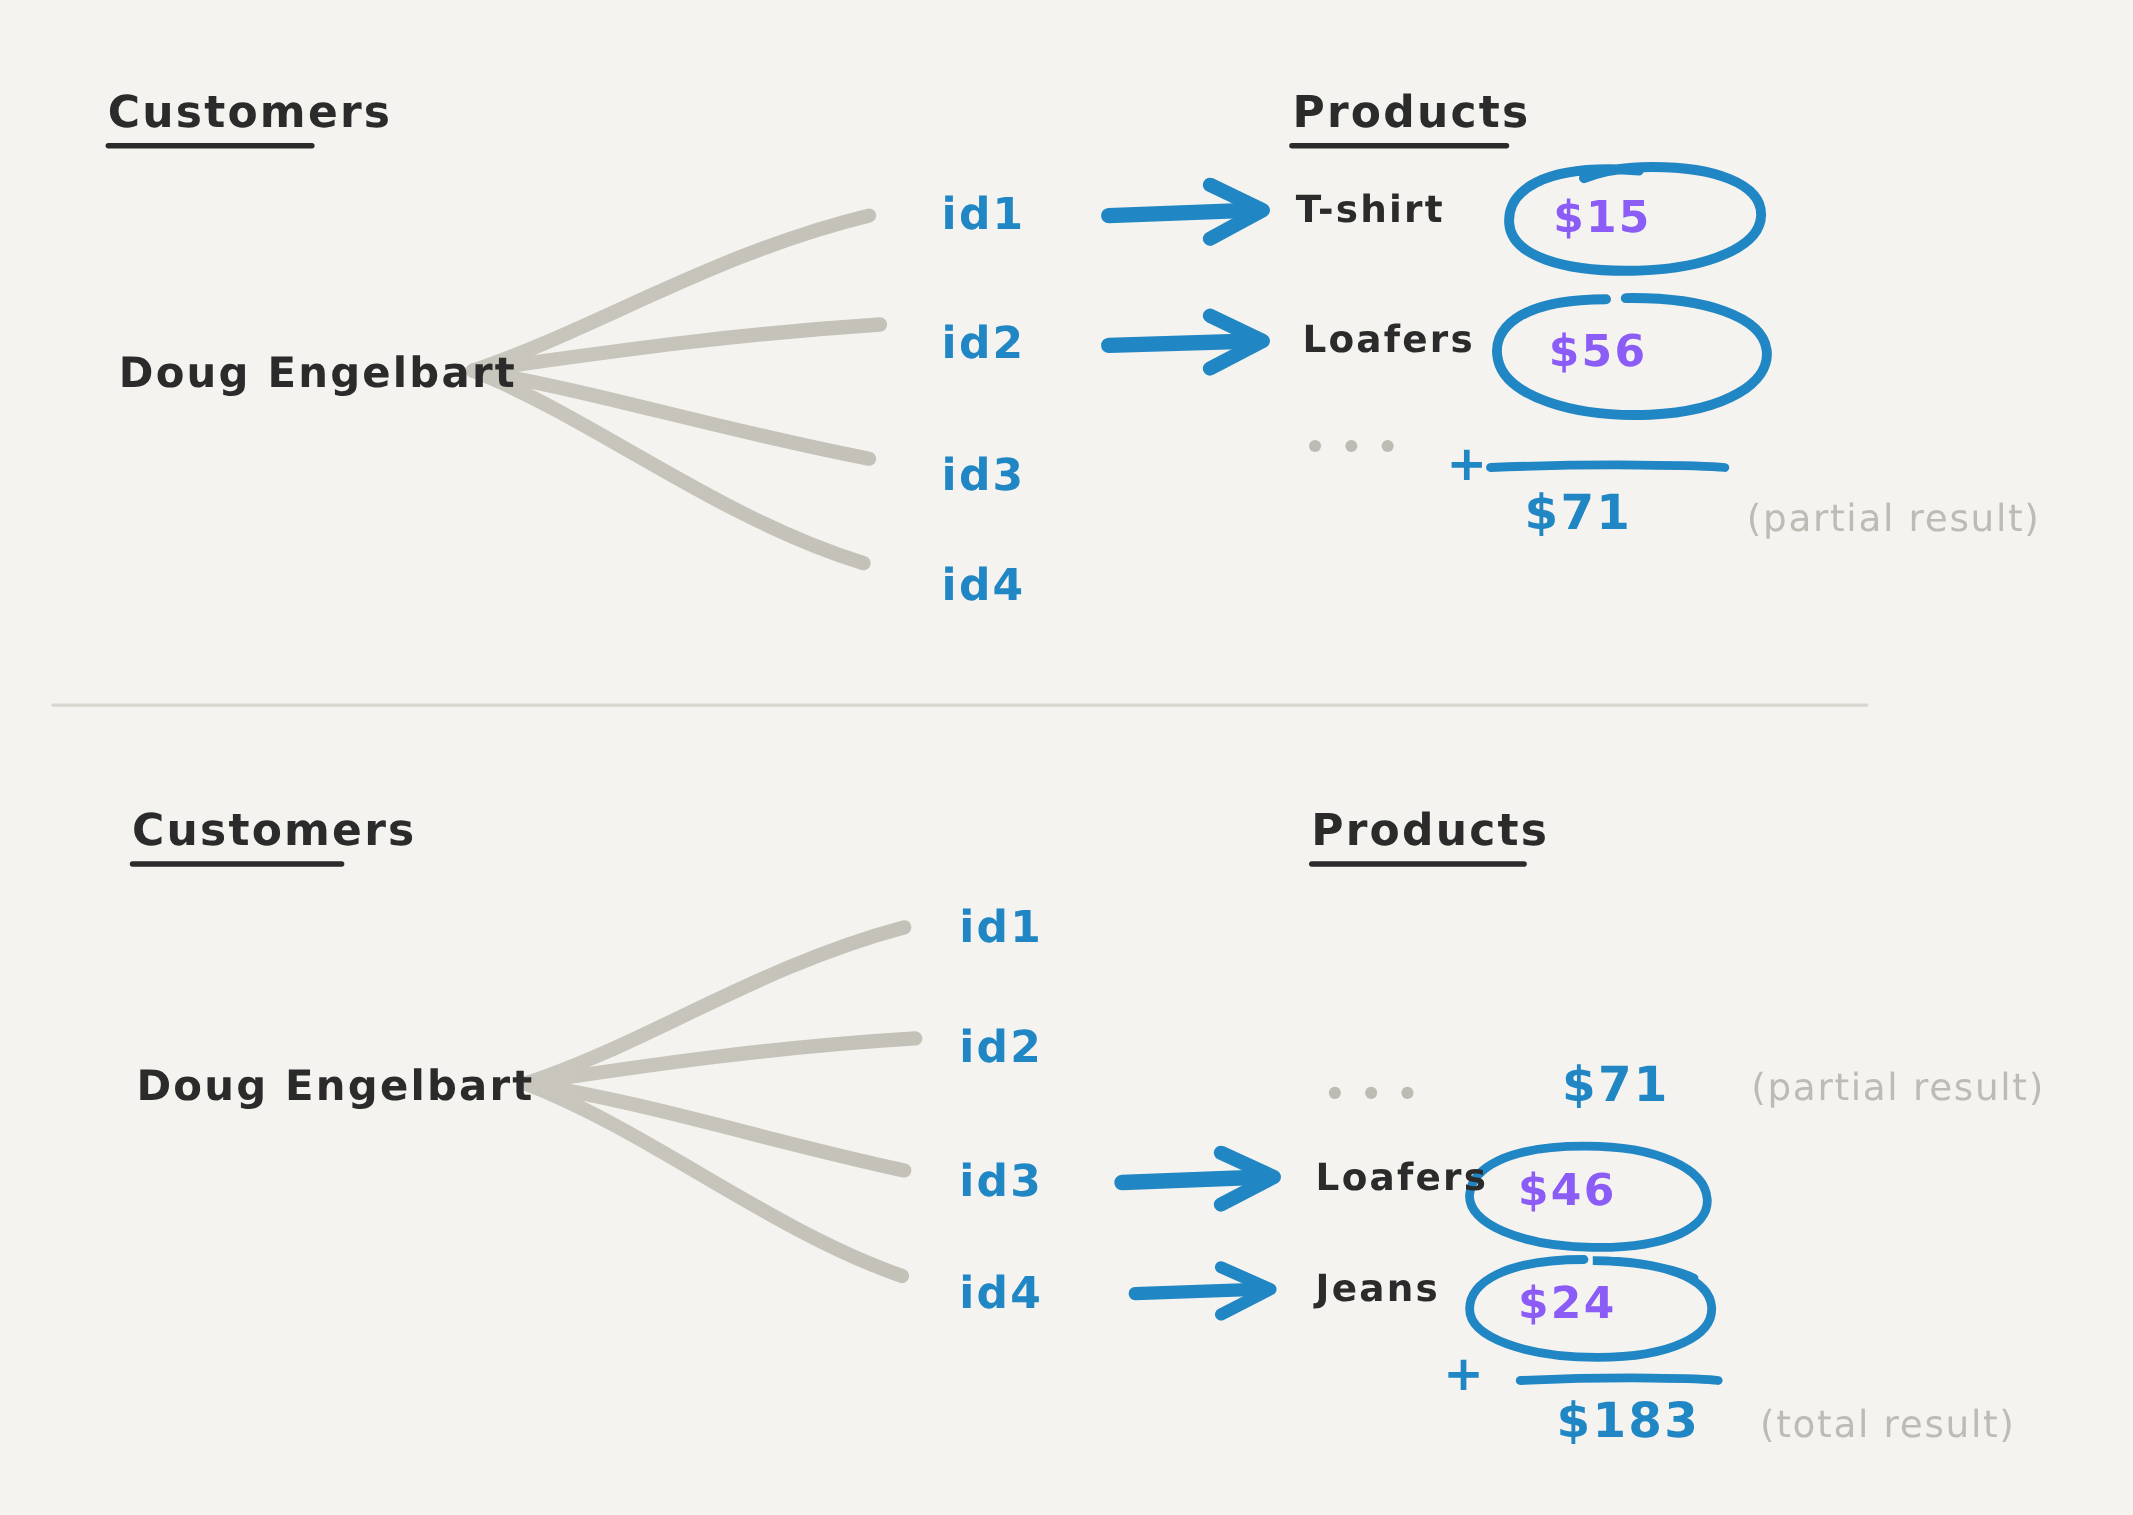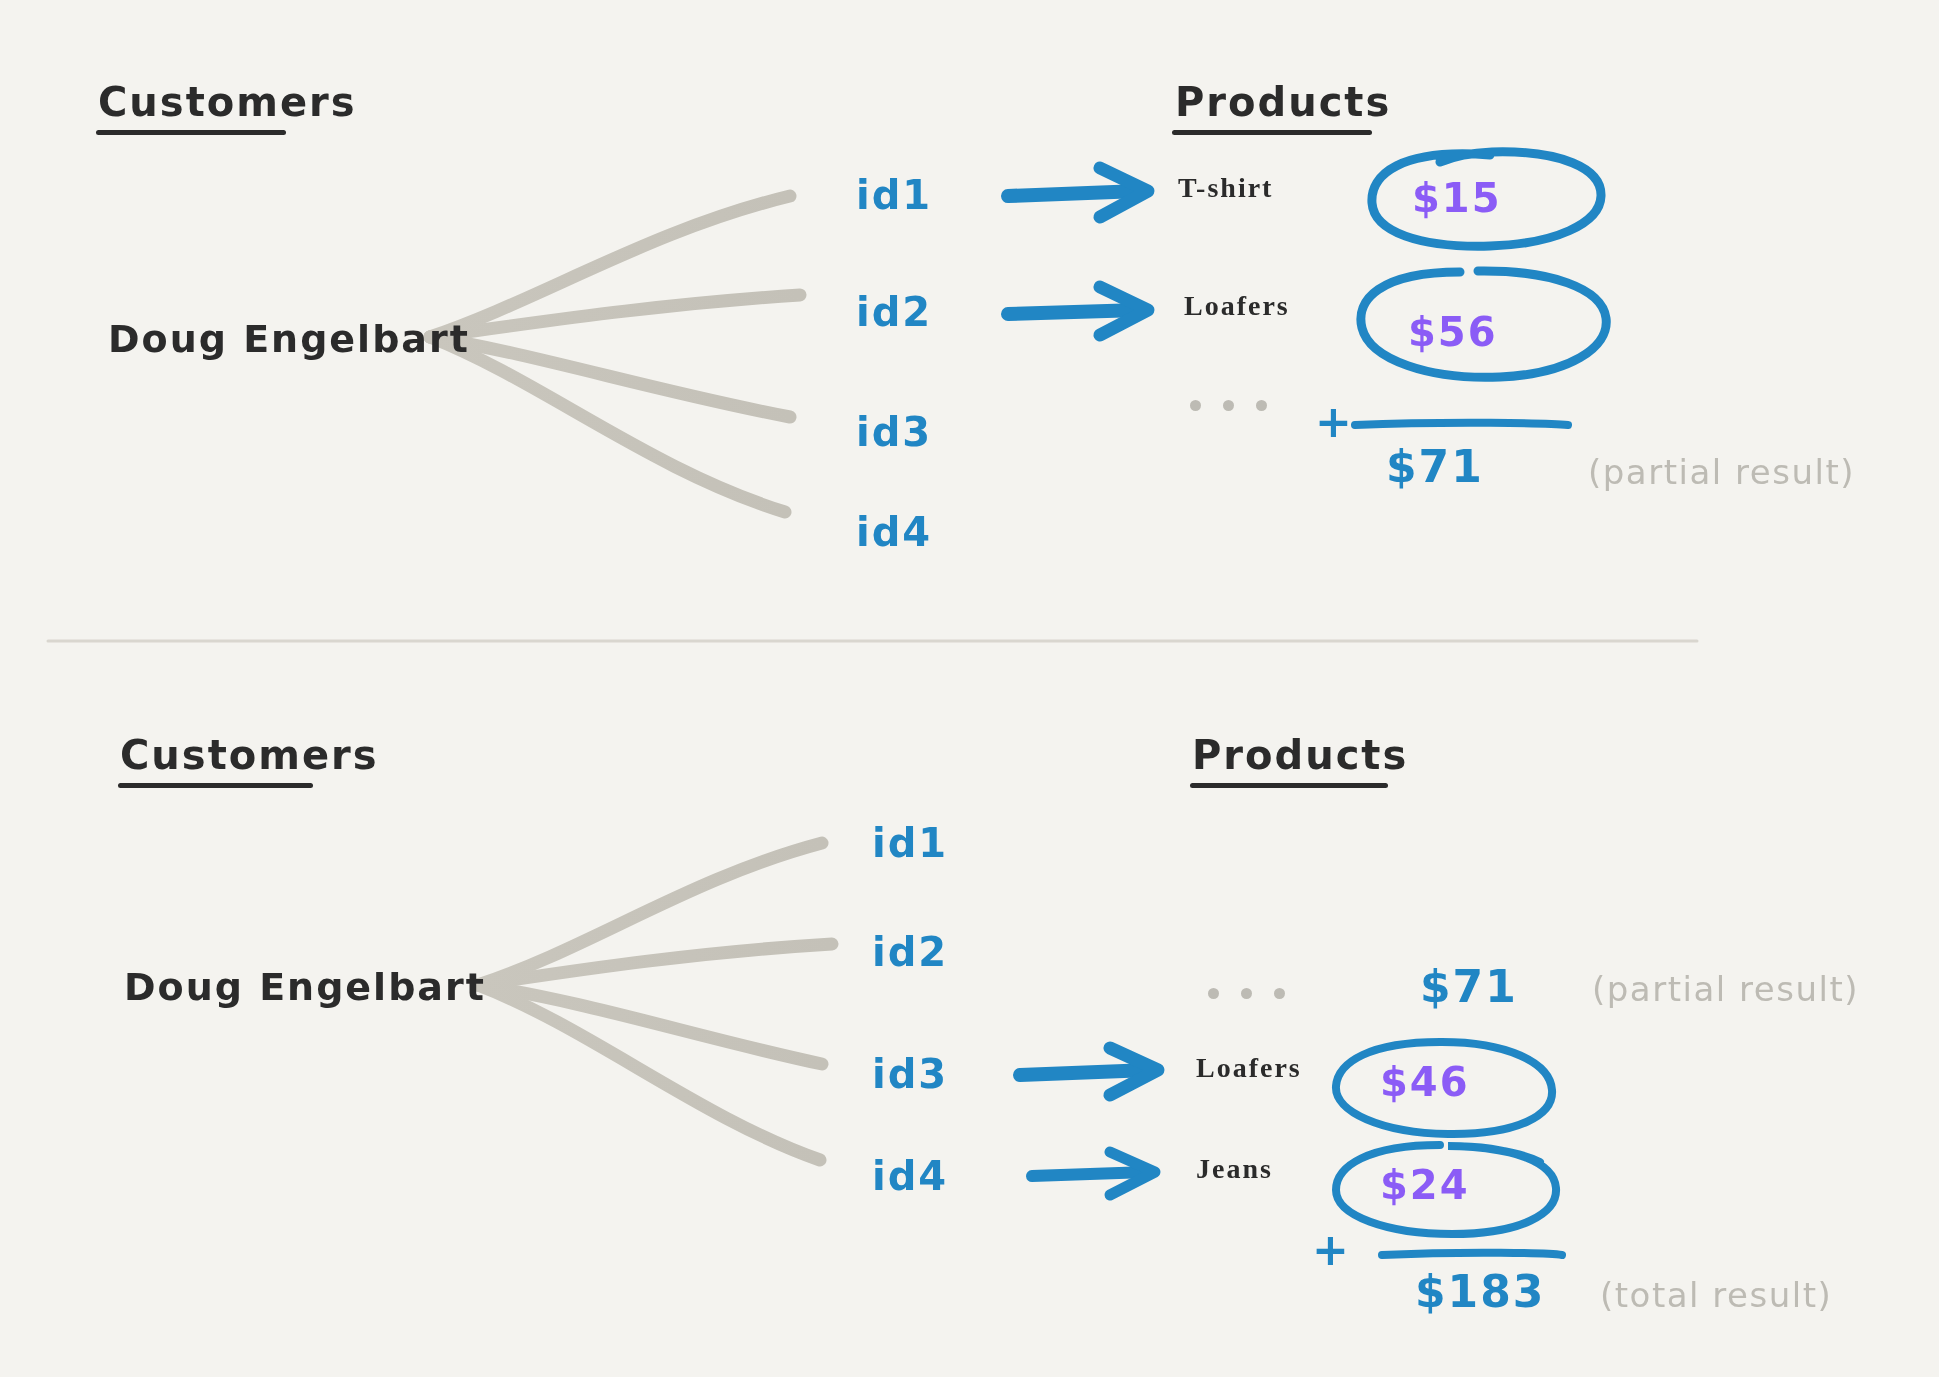--- a/index.html
+++ b/index.html
@@ -60,21 +60,21 @@
     font-size: 40px;
   }
   .heading-underline {
     position: absolute;
     height: 5px;
     background: #2b2b2b;
     border-radius: 3px;
   }
   .name-label { font-size: 38px; }
   .id-label { font-size: 40px; }
-  .product-label { font-size: 28px; font-family: Liberation Serif, serif; }
+  .product-label { font-size: 34px; }
   .price-label { font-size: 40px; }
   .sum-label { font-size: 44px; }
   .note-label { font-size: 34px; }
   .plus-label { font-size: 44px; color:#2186c4; font-weight: 600; }
   .dots {
     position: absolute;
     display: flex;
     gap: 22px;
     align-items: center;
   }
@@ -168,21 +168,21 @@
 
   <div class="lbl hand-blue id-label" style="left:856px; top:175px;">id1</div>
   <div class="lbl hand-blue id-label" style="left:856px; top:292px;">id2</div>
   <div class="lbl hand-blue id-label" style="left:856px; top:412px;">id3</div>
   <div class="lbl hand-blue id-label" style="left:856px; top:512px;">id4</div>
 
   <div class="lbl hand-dark product-label" style="left:1178px; top:174px;">T-shirt</div>
   <div class="lbl hand-dark product-label" style="left:1184px; top:292px;">Loafers</div>
 
   <div class="lbl hand-gray price-label" style="left:1412px; top:178px;">$15</div>
-  <div class="lbl hand-gray price-label" style="left:1408px; top:300px;margin-top:12px;">$56</div>
+  <div class="lbl hand-gray price-label" style="left:1408px; top:300px;">$56</div>
 
   <div class="dots" style="left:1190px; top:400px;">
     <span></span>
     <span></span>
     <span></span>
   </div>
 
   <div class="lbl plus-label" style="left:1315px; top:400px;">+</div>
 
   <div class="lbl hand-blue sum-label" style="left:1386px; top:445px;">$71</div>

